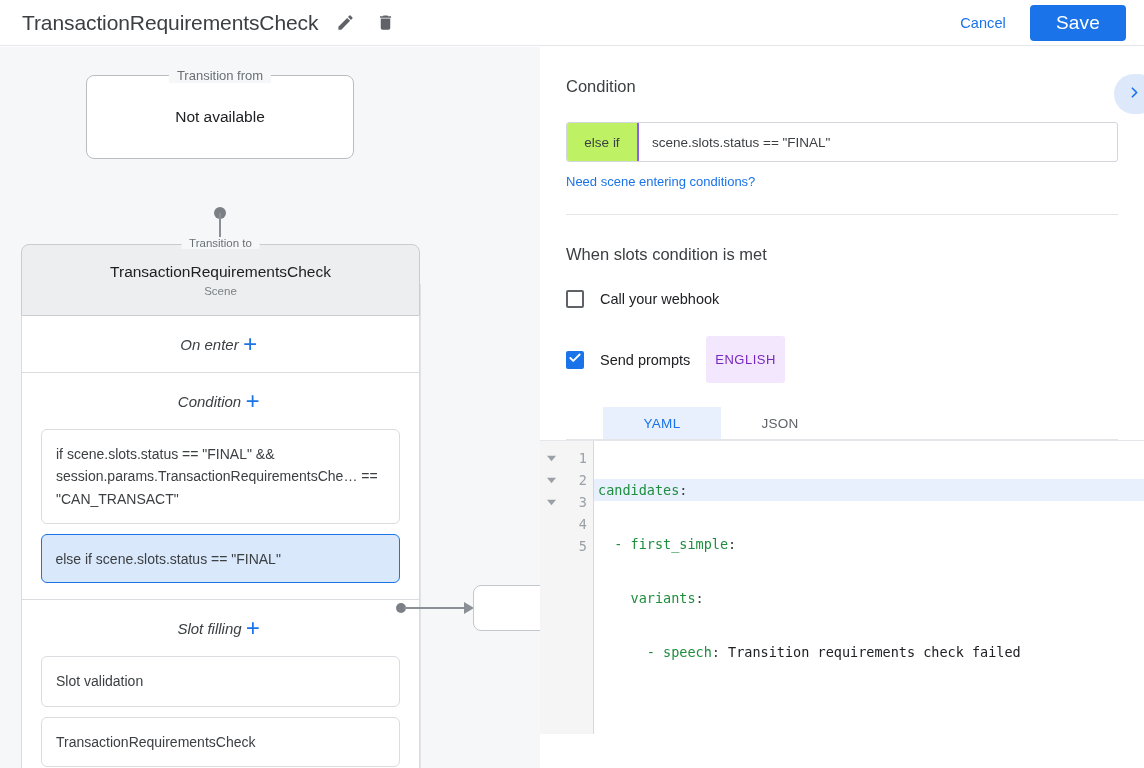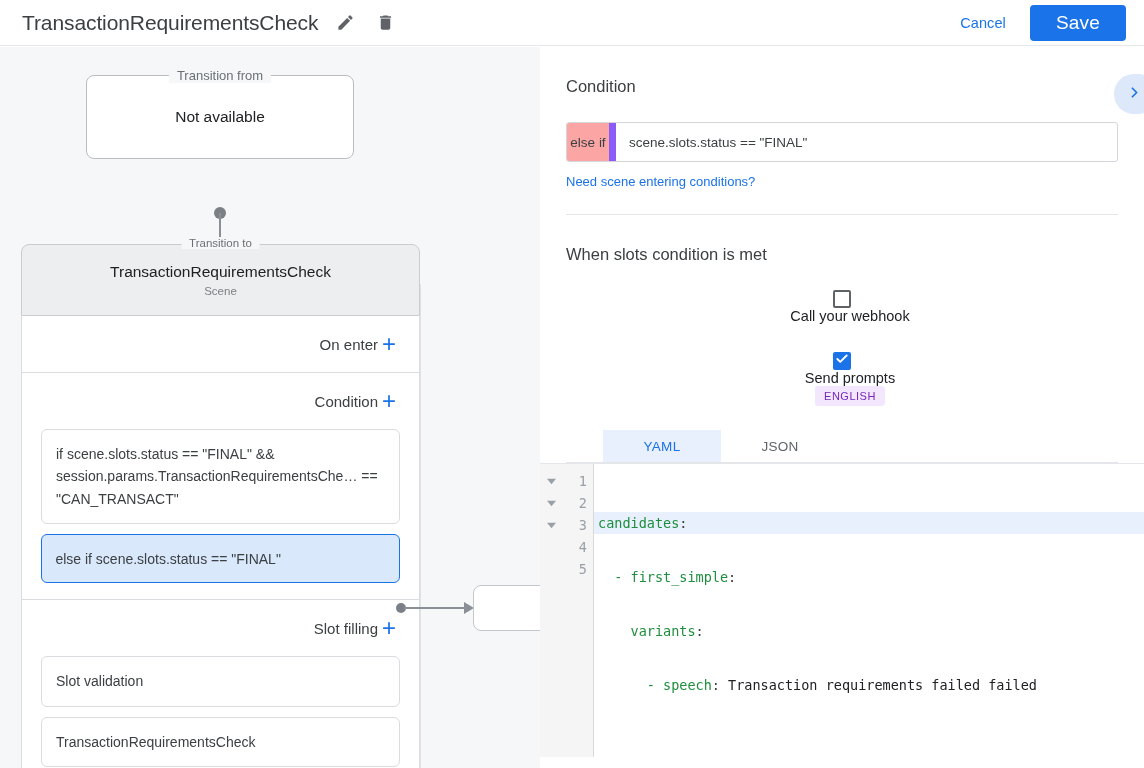--- a/index.html
+++ b/index.html
@@ -151,21 +151,22 @@
   .scene-section {
     background: #ffffff;
     border-left: 1px solid #dadce0;
     border-right: 1px solid #dadce0;
     border-bottom: 1px solid #dadce0;
     padding: 0 19px 0 19px;
   }
   .sec-row {
     height: 56px;
     display: flex; align-items: center;
-    justify-content: flex-end;
+    justify-content: center;
+    font-style: italic;
   }
   .sec-label { font-size: 15px; color: #3c4043; }
   .plus-btn {
     color: #1a73e8;
     font-size: 24px;
     line-height: 1;
     font-weight: 300;
     cursor: pointer;
     padding: 2px 4px;
     user-select: none;
@@ -250,23 +251,23 @@
   }
 
   .cond-input {
     display: flex;
     border: 1px solid #d3d6da;
     border-radius: 3px;
     height: 40px;
     overflow: hidden;
   }
   .cond-prefix {
-    background: #fca5a5;
-    border-right: 7px solid #8b5cf6;
-    width: 49px;
+    background: #bef264;
+    border-right: 2px solid #8b5cf6;
+    width: 72px;
     display: flex; align-items: center; justify-content: center;
     font-size: 13.5px;
     color: #3c4043;
     flex: 0 0 auto;
   }
   .cond-value {
     flex: 1 1 auto;
     display: flex; align-items: center;
     padding: 0 13px;
     font-size: 13.5px;
@@ -279,21 +280,21 @@
     margin-top: 12px;
     cursor: pointer;
     text-decoration: none;
   }
   .panel-divider {
     height: 1px;
     background: #e4e6e9;
     margin-top: 24px;
   }
 
-  .chk-row { display: flex; align-items: center; margin-bottom: 0; flex-direction: column; }
+  .chk-row { display: flex; align-items: center; margin-bottom: 0; }
   .chk {
     width: 18px; height: 18px;
     border: 2px solid #5f6368;
     border-radius: 2px;
     background: #ffffff;
     flex: 0 0 auto;
     cursor: pointer;
   }
   .chk.on {
     background: #1a73e8;
@@ -303,23 +304,23 @@
   .chk-label {
     margin-left: 16px;
     font-size: 14.5px;
     color: #202124;
     font-weight: 500;
   }
   .badge {
     margin-left: 16px;
     background: #f3e7fd;
     color: #7627bb;
-    font-size: 11px;
+    font-size: 13px;
     letter-spacing: 0.5px;
-    padding: 4px 9px;
+    padding: 16px 9px;
     border-radius: 3px;
     font-weight: 500;
   }
   .helper {
     font-size: 13px;
     color: #3c4043;
     line-height: 1.55;
     margin-top: 14px;
     max-width: 556px;
   }
@@ -371,21 +372,21 @@
     border-right: 1px solid #d9d9d9;
     padding-top: 6px;
     text-align: right;
     padding-right: 6px;
     color: #9aa0a6;
     user-select: none;
   }
   .gutter div { height: 22px; line-height: 22px; }
   .code {
     flex: 1 1 auto;
-    padding-top: 16px;
+    padding-top: 6px;
     overflow: hidden;
     white-space: pre;
   }
   .code .ln { height: 22px; line-height: 22px; padding-left: 4px; }
   .code .ln.hl { background: #e8f0fe; }
   .k { color: #1e8e3e; }
   .p { color: #3c4043; }
   .s { color: #202124; }
 </style>
 </head>
@@ -547,17 +548,17 @@
       <div>2</div>
       <div>3</div>
       <div>4</div>
       <div>5</div>
     </div>
 
     <div class="code">
       <div class="ln hl"><span class="p"></span><span class="p"></span><span class="k">candidates</span><span class="p">:</span><span class="s"></span></div>
       <div class="ln"><span class="p">  </span><span class="k">- </span><span class="k">first_simple</span><span class="p">:</span><span class="s"></span></div>
       <div class="ln"><span class="p">    </span><span class="k"></span><span class="k">variants</span><span class="p">:</span><span class="s"></span></div>
-      <div class="ln"><span class="p">      </span><span class="k">- </span><span class="k">speech</span><span class="p">:</span><span class="s"> Transaction requirements failed failed</span></div>
+      <div class="ln"><span class="p">      </span><span class="k">- </span><span class="k">speech</span><span class="p">:</span><span class="s"> Transition requirements check failed</span></div>
       <div class="ln"><span class="s"></span></div>
     </div>
   </div>
 </div>
 
 </body></html>

